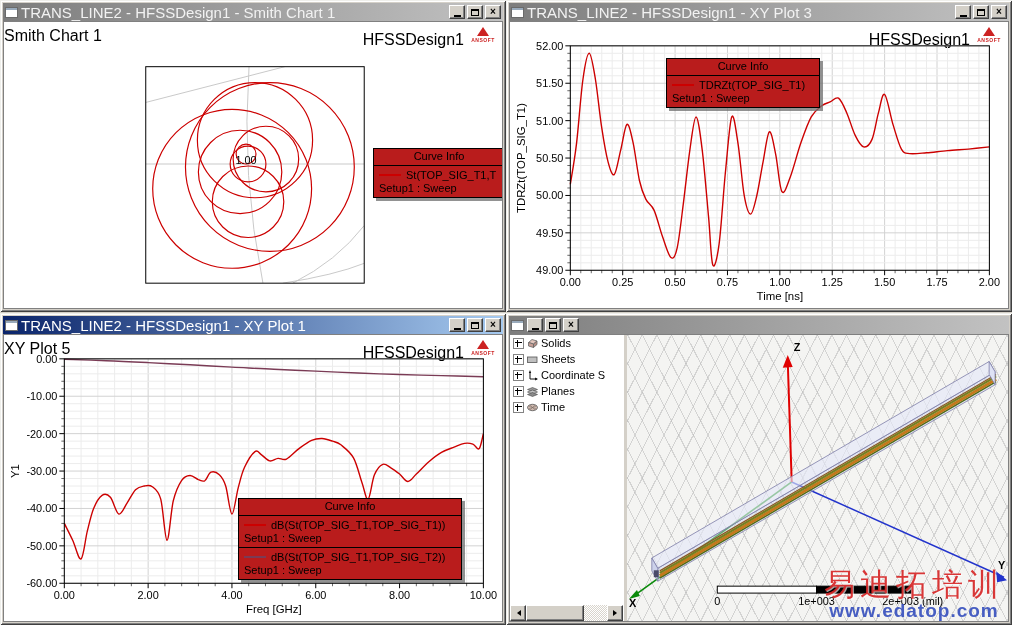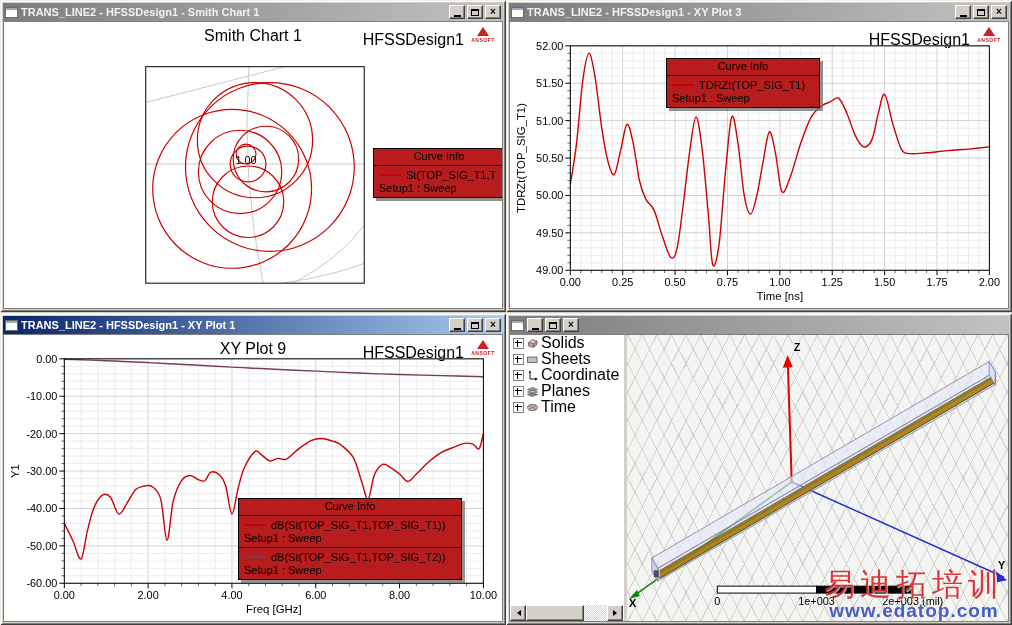--- a/index.html
+++ b/index.html
@@ -5,49 +5,49 @@
   html,body{margin:0;padding:0}
   body{width:1012px;height:625px;position:relative;background:#d4d0c8;
        font-family:"Liberation Sans",sans-serif;overflow:hidden}
   .window{position:absolute;width:506px;height:312px;background:#d4d0c8;
           box-shadow:inset 1px 1px 0 #efefeb,inset -1px -1px 0 #404040,
                      inset 2px 2px 0 #fff,inset -2px -2px 0 #808080;
           padding:3px;box-sizing:border-box}
   .titlebar{height:18px;display:flex;align-items:center;padding:0 2px;gap:3px;user-select:none}
   .titlebar.inactive{background:linear-gradient(90deg,#7d7d7d,#c2c2c2)}
   .titlebar.active{background:linear-gradient(90deg,#0a246a,#a6caf0)}
-  .ttext{color:#fff;font-weight:bold;font-size:11px;white-space:nowrap;overflow:hidden;flex:1}
+  .ttext{color:#fff;font-weight:normal;font-size:15px;white-space:nowrap;overflow:hidden;flex:1}
   .titlebar.inactive .ttext{color:#f2f2f2}
   .ticon{width:13px;height:11px;background:#fff;border:1px solid #6a6a6a;box-sizing:border-box;flex:none;
          box-shadow:inset 0 2px 0 #9ab}
   .tbtns{display:flex;gap:2px;flex:none}
   .tbtn{width:16px;height:14px;background:#d4d0c8;border:1px solid;border-color:#fff #404040 #404040 #fff;
         box-shadow:inset -1px -1px 0 #808080;display:flex;align-items:center;justify-content:center;
         font-size:10px;font-weight:bold;color:#000;box-sizing:border-box;line-height:1}
   .glyph-min{width:7px;height:2px;background:#000;margin-top:7px}
   .glyph-max{width:8px;height:7px;border:1px solid #000;border-top:2px solid #000;box-sizing:border-box}
   .content{position:absolute;left:3px;right:3px;top:21px;bottom:3px;background:#fff;
            border:1px solid #808080;overflow:hidden}
-  .chart-title{position:absolute;top:5px;left:0;right:0;text-align:center;font-size:16px;color:#000}
+  .chart-title{position:absolute;top:5px;left:0;right:0;font-size:16px;color:#000}
   .design-label{position:absolute;top:9px;right:38px;font-size:16px;color:#000}
   .ansoft-logo{position:absolute;top:5px;right:5px;width:28px;text-align:center;color:#c22;
                font-size:5px;font-weight:bold;letter-spacing:.5px}
   .ansoft-tri{width:0;height:0;border-left:6px solid transparent;border-right:6px solid transparent;
               border-bottom:9px solid #c22;margin:0 auto 1px}
   .plot-svg{position:absolute;inset:0;width:100%;height:100%}
   .legend{position:absolute;background:#b91c1c;border:1px solid #000;box-shadow:3px 3px 0 rgba(110,110,110,.75);
           font-size:11px;color:#000;z-index:5}
   .legend-title{text-align:center;border-bottom:1px solid #000;padding:1px 8px;height:14px}
   .legend-group + .legend-group{border-top:1px solid #000}
   .legend-entry{display:flex;align-items:center;gap:5px;height:15px;padding:1px 5px 0}
   .legend-swatch{width:22px;height:0;border-top:2px solid #cc0000;flex:none}
   .legend-setup{padding:0 5px 2px;height:13px}
   
   .tree-panel{position:absolute;left:0;top:0;width:113px;bottom:0;background:#fff;overflow:hidden}
-  .tree-item{display:flex;align-items:center;height:16px;font-size:16px;gap:3px;padding-left:3px;
+  .tree-item{display:flex;align-items:center;height:16px;font-size:11px;gap:3px;padding-left:3px;
              white-space:nowrap;color:#000}
   .plusbox{width:9px;height:9px;border:1px solid #848484;background:#fff;position:relative;flex:none}
   .plusbox::before{content:"";position:absolute;left:1px;right:1px;top:3px;height:1px;background:#000}
   .plusbox::after{content:"";position:absolute;top:1px;bottom:1px;left:3px;width:1px;background:#000}
   .tree-icon{flex:none;display:flex}
   .scrollbar-h{position:absolute;left:0;bottom:0;height:16px;width:113px;display:flex;
                background:repeating-conic-gradient(#fff 0 25%,#d8d4cc 0 50%) 0 0/2px 2px}
   .sb-btn{width:16px;height:16px;background:#d4d0c8;border:1px solid;border-color:#fff #404040 #404040 #fff;
           box-shadow:inset -1px -1px 0 #808080;display:flex;align-items:center;justify-content:center;
           box-sizing:border-box;flex:none}
@@ -330,21 +330,21 @@
       <span class="tbtn">
           <span class="glyph-min"></span>
         </span>
       <span class="tbtn">
           <span class="glyph-max"></span>
         </span>
       <span class="tbtn">×</span>
     </span>
   </div>
   <div class="content">
-    <div class="chart-title">XY Plot 9</div>
+    <div class="chart-title">XY Plot 5</div>
     <div class="design-label">HFSSDesign1</div>
     <div class="ansoft-logo"><div class="ansoft-tri"></div><span>ANSOFT</span></div>
     <svg id="svg-plot1" class="plot-svg" viewBox="0 0 500 288">
         <line x1="60" y1="24" x2="60" y2="250" stroke="#d2d2d2" stroke-width="1"></line>
         <line x1="76.88" y1="24" x2="76.88" y2="250" stroke="#ececec" stroke-width="1"></line>
         <line x1="93.75999999999999" y1="24" x2="93.75999999999999" y2="250" stroke="#ececec" stroke-width="1"></line>
         <line x1="110.64" y1="24" x2="110.64" y2="250" stroke="#ececec" stroke-width="1"></line>
         <line x1="127.52" y1="24" x2="127.52" y2="250" stroke="#ececec" stroke-width="1"></line>
         <line x1="144.4" y1="24" x2="144.4" y2="250" stroke="#d2d2d2" stroke-width="1"></line>
         <line x1="161.28" y1="24" x2="161.28" y2="250" stroke="#ececec" stroke-width="1"></line>

